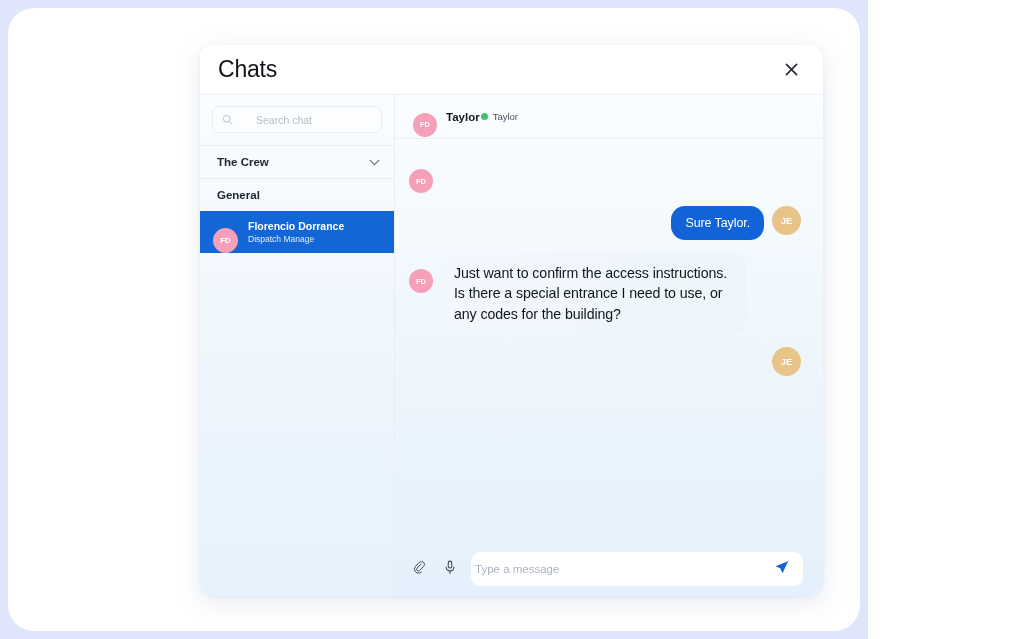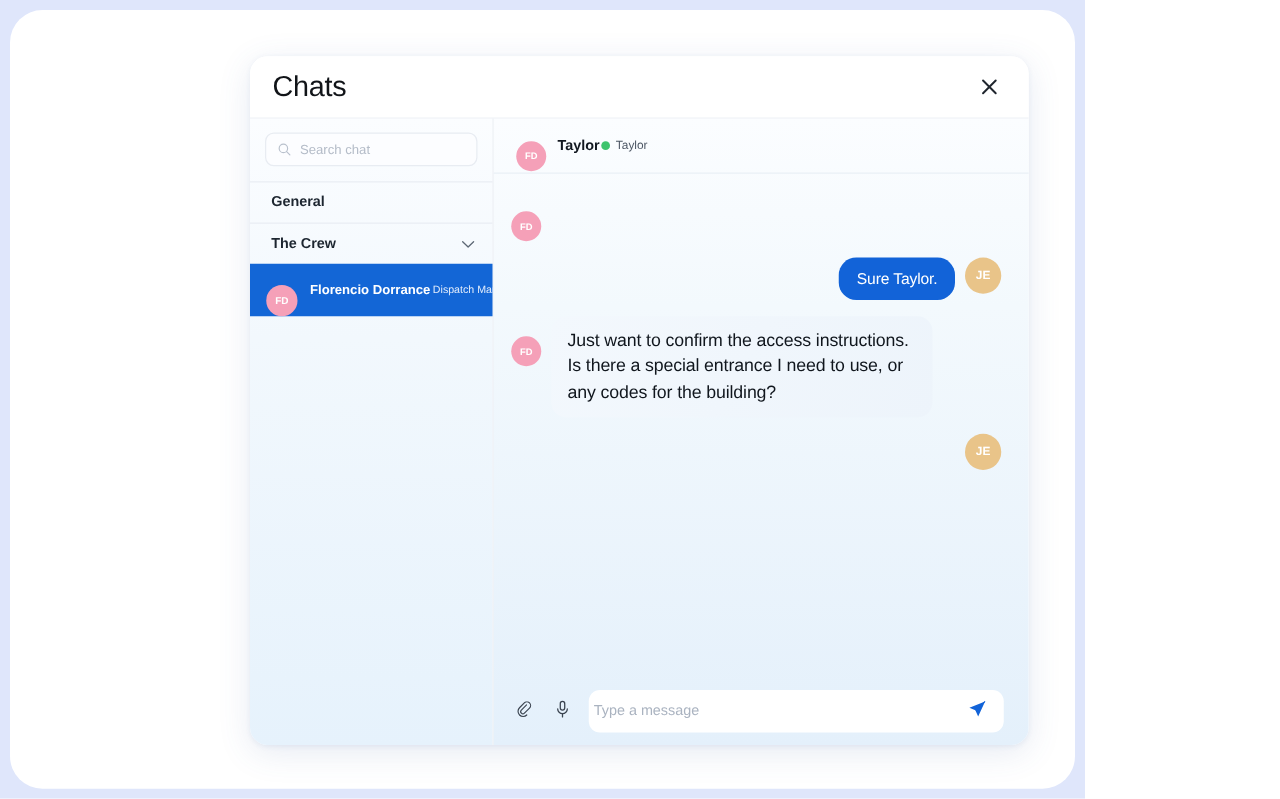--- a/index.html
+++ b/index.html
@@ -86,21 +86,21 @@
     background: linear-gradient(180deg, #fbfdff 0%, #f2f8fd 35%, #e6f2fc 100%);
     border-right: 1px solid #eaeef4;
     display: flex;
     flex-direction: column;
     min-height: 0;
   }
   .search-wrap { padding: 11px 12px 12px 12px; }
   .search-box {
     display: flex;
     align-items: center;
-    gap: 7px;
+    gap: 23px;
     height: 27px;
     background: #fcfdff;
     border: 1px solid #e8ecf2;
     border-radius: 7px;
     padding: 0 9px;
   }
   .search-box svg { flex: 0 0 auto; display: block; }
   .search-input {
     flex: 1 1 auto;
     border: none;
@@ -145,21 +145,21 @@
     color: #ffffff;
     flex: 0 0 auto;
     user-select: none;
   }
   .avatar.pink { background: #f5a0b8; margin-top: 16px; }
   .avatar.tan  { background: #e9c489; }
   .avatar.sm   { width: 25px; height: 25px; font-size: 8px; }
   .avatar.md   { width: 24px; height: 24px; font-size: 7.5px; }
   .avatar.lg   { width: 29px; height: 29px; font-size: 9.5px; }
 
-  .contact-text { display: flex; gap: 2px; min-width: 0; }
+  .contact-text { display: flex; flex-direction: column; gap: 2px; min-width: 0; }
   .contact-name { font-size: 10.5px; font-weight: 700; color: #ffffff; white-space: nowrap; }
   .contact-role { font-size: 8.5px; font-weight: 400; color: #e2ecfb; white-space: nowrap; }
 
   .sidebar-filler { flex: 1 1 auto; }
 
   
   .chat-panel {
     flex: 1 1 auto;
     display: flex;
     flex-direction: column;
@@ -294,30 +294,30 @@
                 <svg width="11" height="11" viewBox="0 0 14 14">
                   <circle cx="6" cy="6" r="4.3" stroke="#b9c1cd" stroke-width="1.2" fill="none"></circle>
                   <path d="M9.3 9.3 L12.6 12.6" stroke="#b9c1cd" stroke-width="1.2" stroke-linecap="round"></path>
                 </svg>
               </span>
               <input class="search-input" type="text" placeholder="Search chat" style="">
             </div>
           </div>
 
           <div class="group-row">
-            <span>General</span>
-          </div>
-
-          <div class="group-row">
             <span>The Crew</span>
             <span class="chev">
               <svg width="11" height="7" viewBox="0 0 12 8">
                 <path d="M1 1.6 L6 6.4 L11 1.6" stroke="#5c6personal" stroke-width="1.2" fill="none" stroke-linecap="round" stroke-linejoin="round" style="stroke:#5d6875"></path>
               </svg>
             </span>
+          </div>
+
+          <div class="group-row">
+            <span>General</span>
           </div>
 
           <div class="contact-row">
             <div class="avatar pink sm">FD</div>
             <div class="contact-text">
               <div class="contact-name">Florencio Dorrance</div>
               <div class="contact-role">Dispatch Manage</div>
             </div>
           </div>
 

